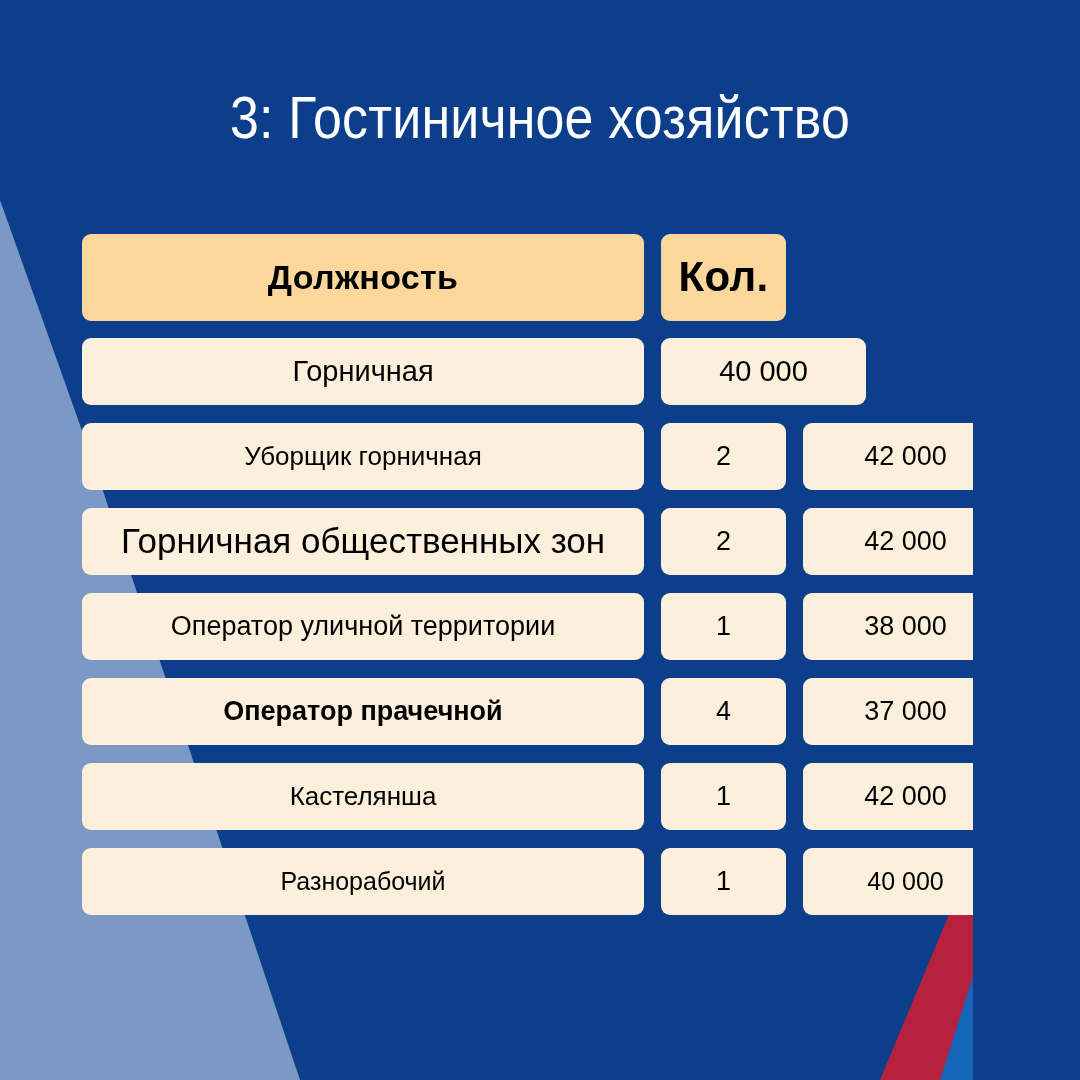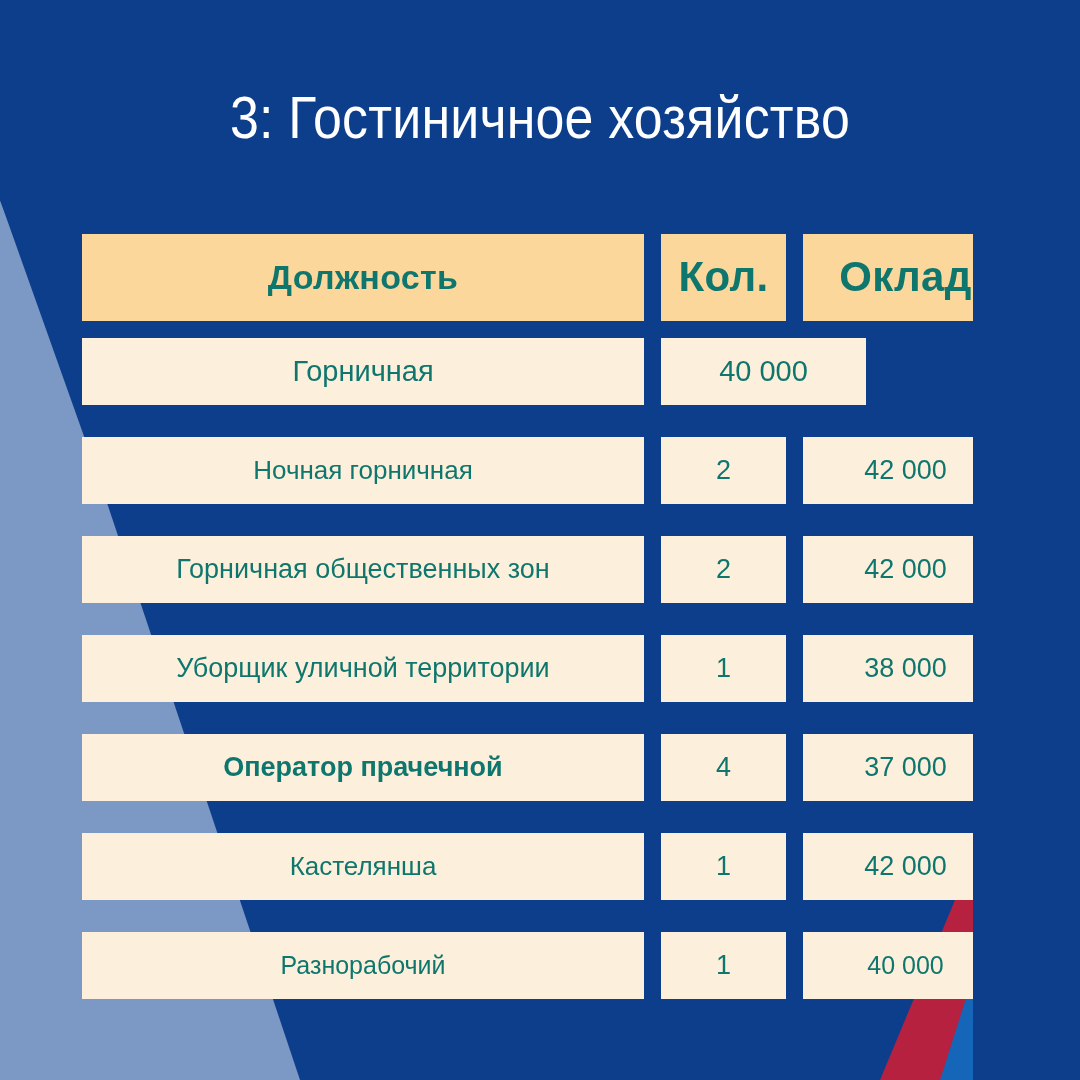--- a/index.html
+++ b/index.html
@@ -56,35 +56,36 @@
     position: absolute;
     left: 82px;
     top: 234px;
     width: 926px;
     z-index: 4;
   }
 
   .row {
     display: flex;
     width: 100%;
-    margin-bottom: 32px;
+    margin-bottom: 18px;
   }
   .row:last-child { margin-bottom: 0; }
 
   .cell {
     background: #FCF0DC;
-    color: #0f766e;
+    color: #000000;
     display: flex;
     align-items: center;
     justify-content: center;
     font-size: 27px;
     line-height: 1.1;
     height: 67px;
     overflow: hidden;
     white-space: nowrap;
+    border-radius: 9px;
   }
 
   .c-role  { width: 562px; margin-right: 17px; font-size: 27px; }
   .c-count { width: 125px; margin-right: 17px; }
   .c-pay   { width: 205px; }
 
   
   .row-head { margin-bottom: 17px; }
   .row-head .cell {
     background: #FBD79C;
@@ -93,21 +94,21 @@
     font-size: 42px;
     letter-spacing: 0.3px;
   }
   .row-head .c-role { font-size: 34px; }
 
   
   .row[data-idx="0"] .c-role  { font-size: 29px; }
   .row[data-idx="0"] .c-count { font-size: 30px; }
   .row[data-idx="0"] .c-pay   { font-size: 29px; }
   .row[data-idx="1"] .c-role  { font-size: 26px; }
-  .row[data-idx="2"] .c-role  { font-size: 27px; }
+  .row[data-idx="2"] .c-role  { font-size: 35px; }
   .row[data-idx="3"] .c-role  { font-size: 27px; }
   .row[data-idx="4"] .c-role  { font-size: 27px; font-weight: bold; }
   .row[data-idx="5"] .c-role  { font-size: 26px; }
   .row[data-idx="6"] .c-role  { font-size: 25px; }
   .row[data-idx="6"] .c-pay   { font-size: 25px; }
 </style>
 </head>
 <body>
 
 <div class="slide">
@@ -133,42 +134,41 @@
     </g>
   </svg>
 
   <div class="title">3: Гостиничное хозяйство</div>
 
   <div class="table">
 
     <div class="row row-head">
       <div class="cell c-role">Должность</div>
       <div class="cell c-count">Кол.</div>
-      <div class="cell c-pay">Оклад</div>
     </div>
 
     <div class="row" data-idx="0">
       <div class="cell c-role">Горничная</div>
       <div class="cell c-pay">40 000</div>
     </div>
 
     <div class="row" data-idx="1">
-      <div class="cell c-role">Ночная горничная</div>
+      <div class="cell c-role">Уборщик горничная</div>
       <div class="cell c-count">2</div>
       <div class="cell c-pay">42 000</div>
     </div>
 
     <div class="row" data-idx="2">
       <div class="cell c-role">Горничная общественных зон</div>
       <div class="cell c-count">2</div>
       <div class="cell c-pay">42 000</div>
     </div>
 
     <div class="row" data-idx="3">
-      <div class="cell c-role">Уборщик уличной территории</div>
+      <div class="cell c-role">Оператор уличной территории</div>
       <div class="cell c-count">1</div>
       <div class="cell c-pay">38 000</div>
     </div>
 
     <div class="row" data-idx="4">
       <div class="cell c-role">Оператор прачечной</div>
       <div class="cell c-count">4</div>
       <div class="cell c-pay">37 000</div>
     </div>
 

